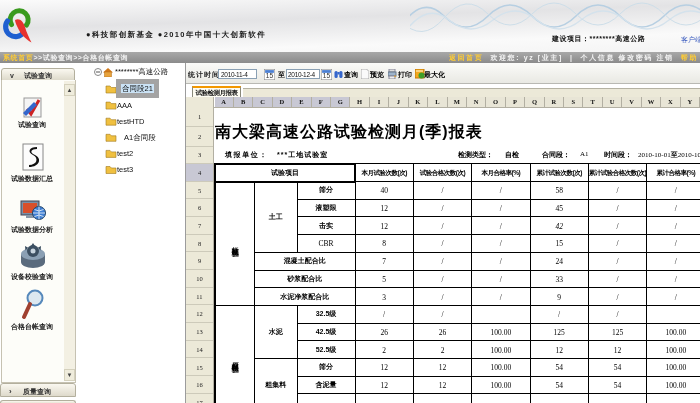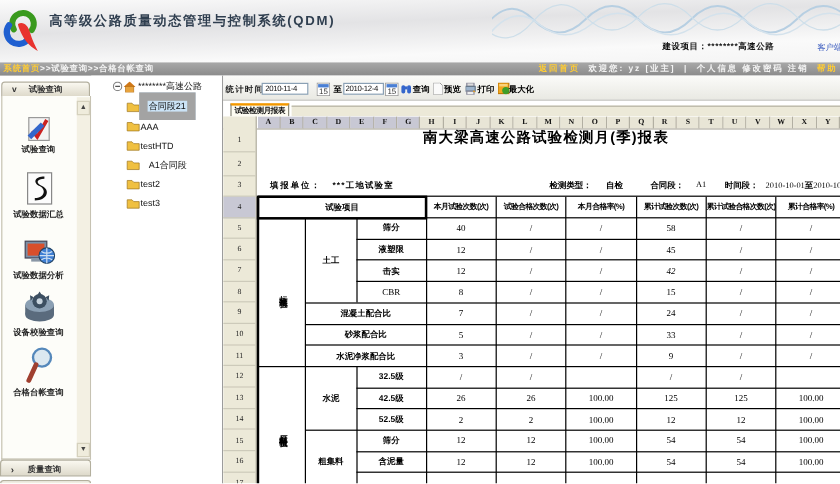--- a/index.html
+++ b/index.html
@@ -21,35 +21,35 @@
 #acc1{left:1px;top:68px;width:74px;height:13px}
 #panel1{left:1px;top:80px;width:75px;height:303px;background:#fdfdf9;border-left:1px solid #c6c2b2;border-right:1px solid #c6c2b2;border-bottom:1px solid #c6c2b2}
 .slabel{position:absolute;left:0;width:64px;text-align:center;font-size:7px;font-weight:bold;color:#222;letter-spacing:0;white-space:nowrap;overflow:hidden}
 #sbar{left:64px;top:81px;width:11px;height:300px;background:#f3f0e3}
 .sbtn{position:absolute;left:0;width:11px;height:12px;background:#efecdc;border:1px solid #d5d1bd;color:#444;font-size:6px;text-align:center;line-height:11px}
 #acc2{left:0;top:383px;width:76px;height:14px}
 #acc3{left:0;top:400px;width:76px;height:3px;background:linear-gradient(#faf8f0,#e8e4d4);border:1px solid #b3af9d;border-bottom:none;border-radius:3px 3px 0 0}
 
 #tree{left:76px;top:63px;width:110px;height:340px;background:#fff;border-right:1px solid #9c9c9c}
 .trow{position:absolute;font-size:7.5px;color:#111;white-space:nowrap}
-.sel{background:#cbe3f6;border:7px solid #a3a3a3;padding:0 1px}
+.sel{background:#cbe3f6;border:5px solid #a3a3a3;padding:0 1px}
 
 #toolbar{left:186px;top:63px;width:514px;height:21px;background:linear-gradient(#fbfbf9,#e9e9e3);border-bottom:1px solid #b9b9b3;font-size:7px;font-weight:bold;color:#222}
 .tb{position:absolute;top:7px;white-space:nowrap}
 .inp{position:absolute;top:69px;height:10px;width:39px;background:#fff;border:1px solid #8aa0b4;font-size:6.5px;letter-spacing:-.3px;line-height:8px;padding-left:2px;color:#111}
 #tabstrip{left:186px;top:84px;width:514px;height:13px;background:#fff}
 #tabbeige{position:absolute;left:57px;top:4px;width:457px;height:9px;background:#ece9d8;border-top:1px solid #b5b2a2}
 #tab{position:absolute;left:6px;top:2px;width:49px;height:11px;background:#fdfcf2;border:1px solid #89897b;border-top:2px solid #f39800;border-bottom:none;font-size:6.5px;font-weight:bold;line-height:9px;text-align:center;color:#111;letter-spacing:-.5px}
 
 #sheet{left:186px;top:97px;width:514px;height:306px;background:#fff;overflow:hidden}
 #collet{position:absolute;left:0;top:0;width:514px;height:10px}
 .cl{position:absolute;top:0;height:10px;border-right:1px solid #b2afa2;font-size:6.5px;font-weight:bold;text-align:center;line-height:10px;color:#111;font-family:"Liberation Serif",serif}
 #rownum{position:absolute;left:0;top:0;width:28px;height:306px;background:#ece9d8;border-right:1px solid #b2afa2}
 .rn{position:absolute;left:0;width:27px;border-bottom:1px solid #cdcaba;font-size:6.5px;text-align:center;color:#222;font-family:"Liberation Serif",serif}
-#rtitle{position:absolute;left:29px;top:9px;width:480px;text-align:center;font-size:12px;font-weight:bold;color:#000;letter-spacing:1px;white-space:nowrap}
+#rtitle{position:absolute;left:29px;top:25px;width:480px;font-size:16px;font-weight:bold;color:#000;letter-spacing:1px;white-space:nowrap}
 .r3t{position:absolute;top:53px;font-size:7px;font-weight:bold;color:#000;white-space:nowrap}
 #grid{position:absolute;left:0;top:0;width:514px;height:306px}
 .gl{position:absolute;background:#000}
 .gt{position:absolute;transform:translate(-50%,-50%);font-size:7.5px;color:#000;white-space:nowrap;font-family:"Liberation Serif",serif}
 .gt.cjk{font-family:"Liberation Sans",sans-serif;font-size:7px;font-weight:bold}
 .gt.hd{font-family:"Liberation Sans",sans-serif;font-size:6.5px;font-weight:bold;letter-spacing:-.5px}
 .gt.vert{writing-mode:vertical-rl;text-orientation:upright;font-family:"Liberation Sans",sans-serif;font-size:7px;font-weight:bold;letter-spacing:1px}
 </style>
 </head>
 <body>
@@ -57,21 +57,21 @@
   <svg class="abs" style="right:0;top:0" width="290" height="36" viewBox="0 0 290 36">
     <path d="M-10 28 Q 12 -6 34 16 T 78 16 T 122 16 T 166 16 T 210 16 T 254 16 T 298 16" fill="none" stroke="#b7cfe2" stroke-width="1.6"></path>
     <path d="M-5 32 Q 17 2 39 20 T 83 20 T 127 20 T 171 20 T 215 20 T 259 20 T 303 20" fill="none" stroke="#d4e2ec" stroke-width="1.3"></path>
     <path d="M-10 20 Q 12 44 34 18 T 78 14 T 122 14 T 166 14 T 210 14 T 254 14 T 298 14" fill="none" stroke="#cddee9" stroke-width="1"></path>
   </svg>
   <svg class="abs" style="left:2px;top:4px" width="32" height="40" viewBox="0 0 32 40">
     <path d="M 9.5 20.5 A 9 9 0 1 1 24.5 21" fill="none" stroke="#3a9a1e" stroke-width="5" stroke-linecap="round"></path>
     <path d="M 5.5 17 A 9 9 0 1 0 21.5 28.5" fill="none" stroke="#1f5fd0" stroke-width="5.2" stroke-linecap="round"></path>
     <path d="M 13 16 C 17.5 13.5 21.5 17.5 23 23 C 24.5 28.5 27.5 34.5 29.5 38.5 C 25 36 19.5 31.5 16.8 25.8 C 14.8 21.8 13 18 13 16 Z" fill="#e8322e"></path>
   </svg>
-  <div class="abs" id="title">高等级公路质量动态管理与控制系统(QDM)</div>
+  <div class="abs" id="subtitle">●科技部创新基金 ●2010年中国十大创新软件</div>
   <div class="abs" id="proj">建设项目：********高速公路</div>
   <div class="abs" id="client">客户端下</div>
 </div>
 <div class="abs" id="graybar">
   <span id="crumb"><span class="org">系统首页</span>&gt;&gt;试验查询&gt;&gt;合格台帐查询</span>
   <span id="userbar"><span class="org">返回首页</span>&nbsp; 欢迎您: yz [业主] &nbsp;|&nbsp; 个人信息 修改密码 注销 &nbsp;<span class="org">帮助</span></span>
 </div>
 
 <div class="abs acch" id="acc1">
     <span style="position:absolute;left:8px;top:1px;font-size:7px">v</span>

